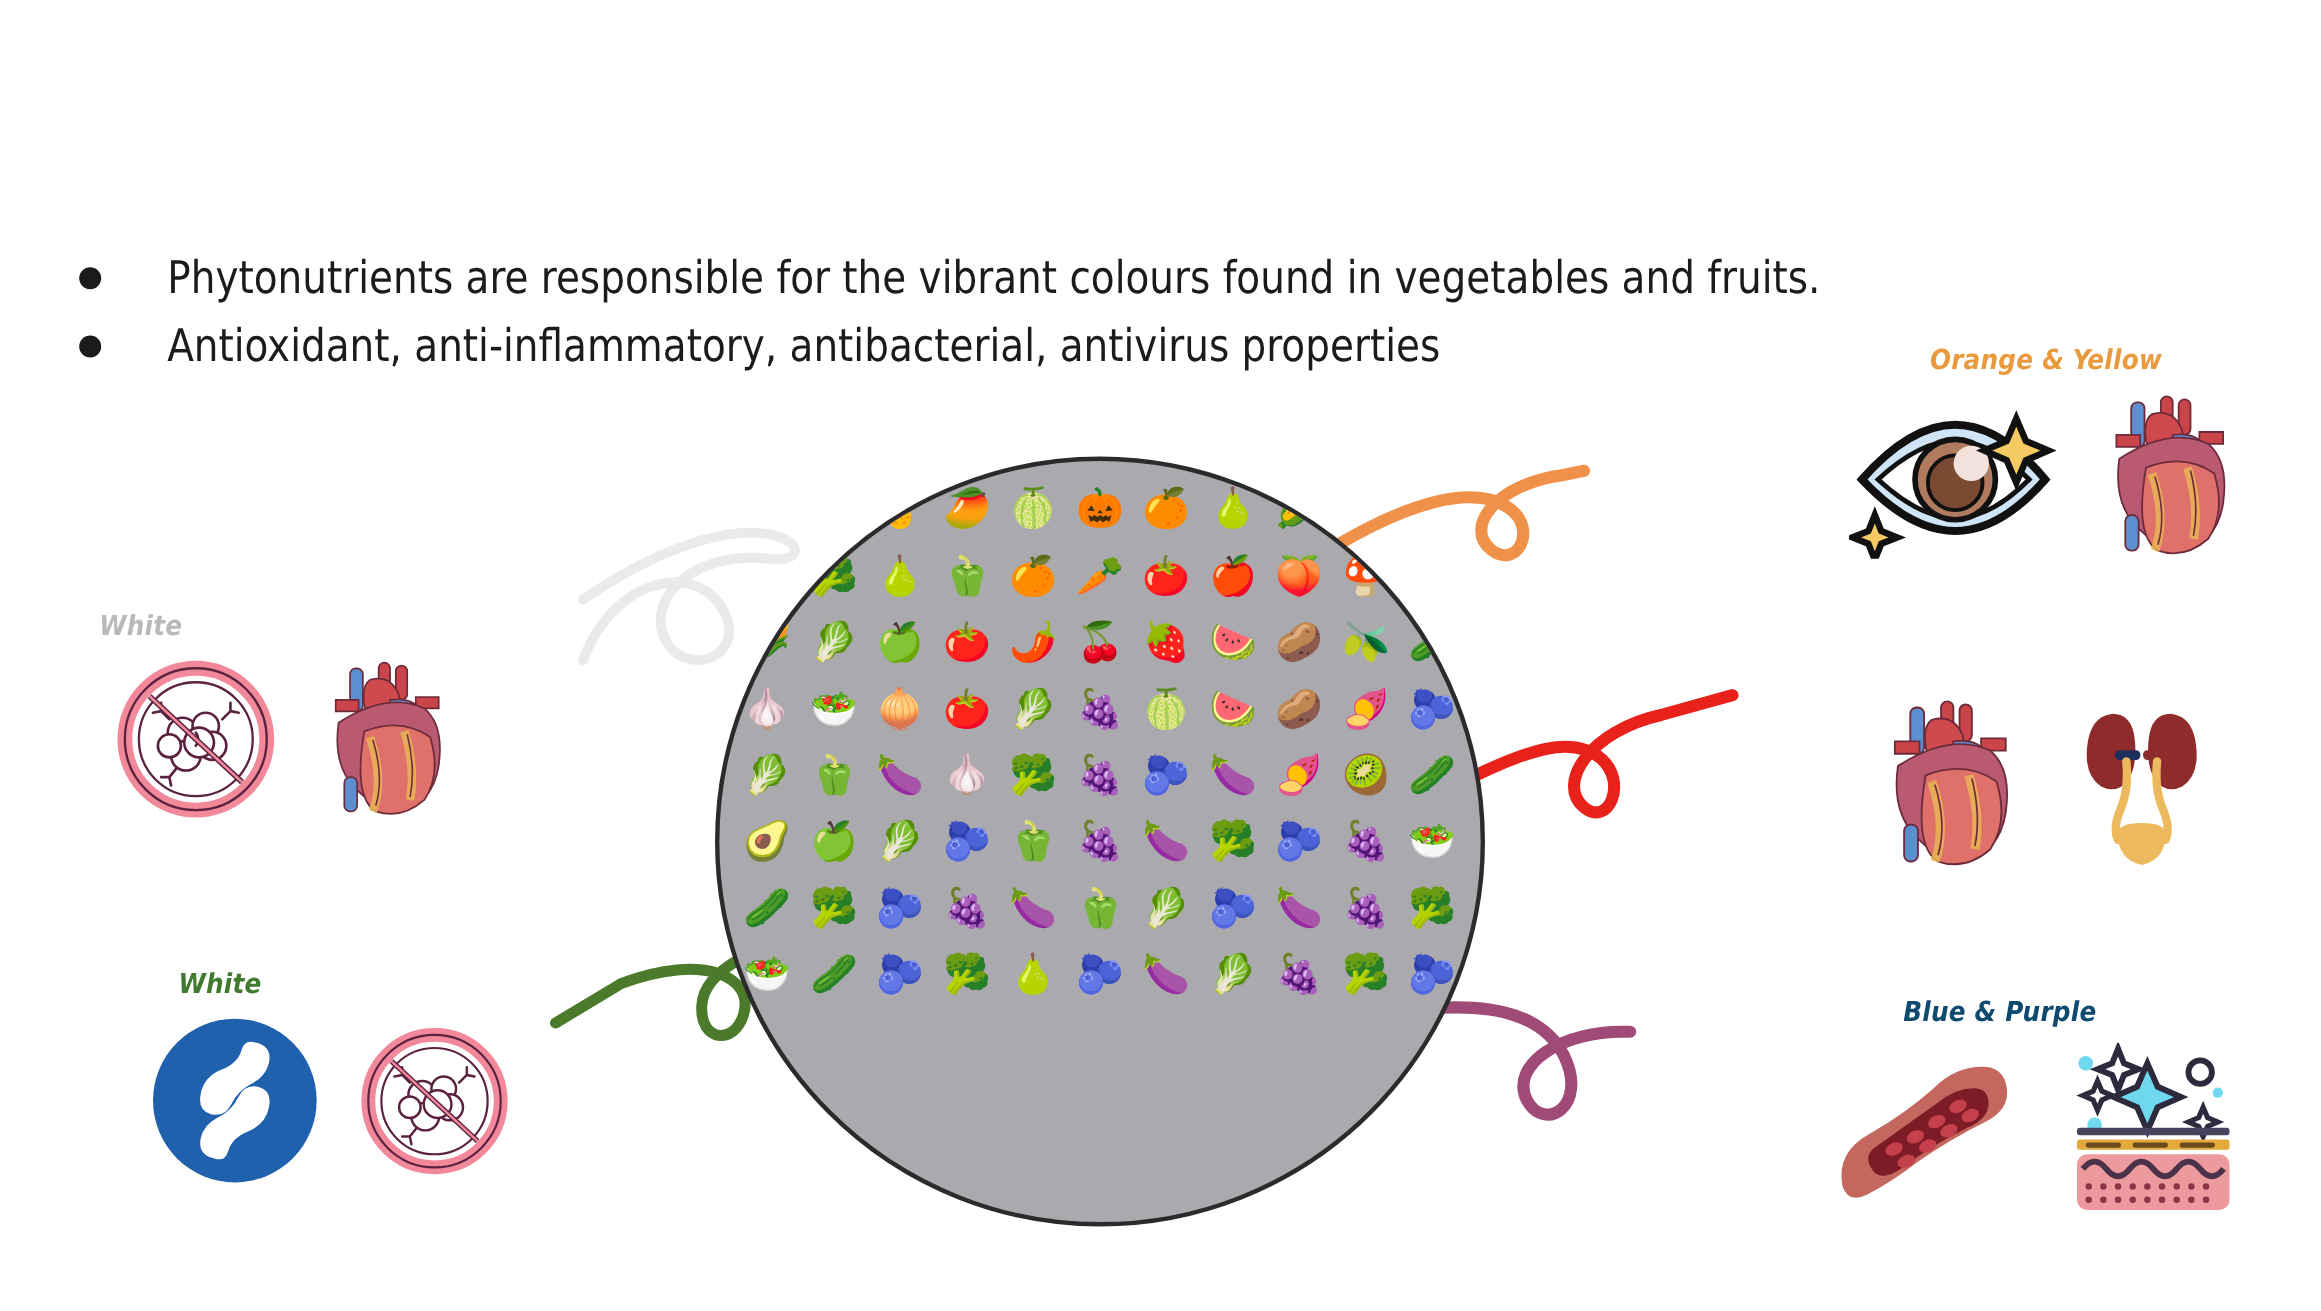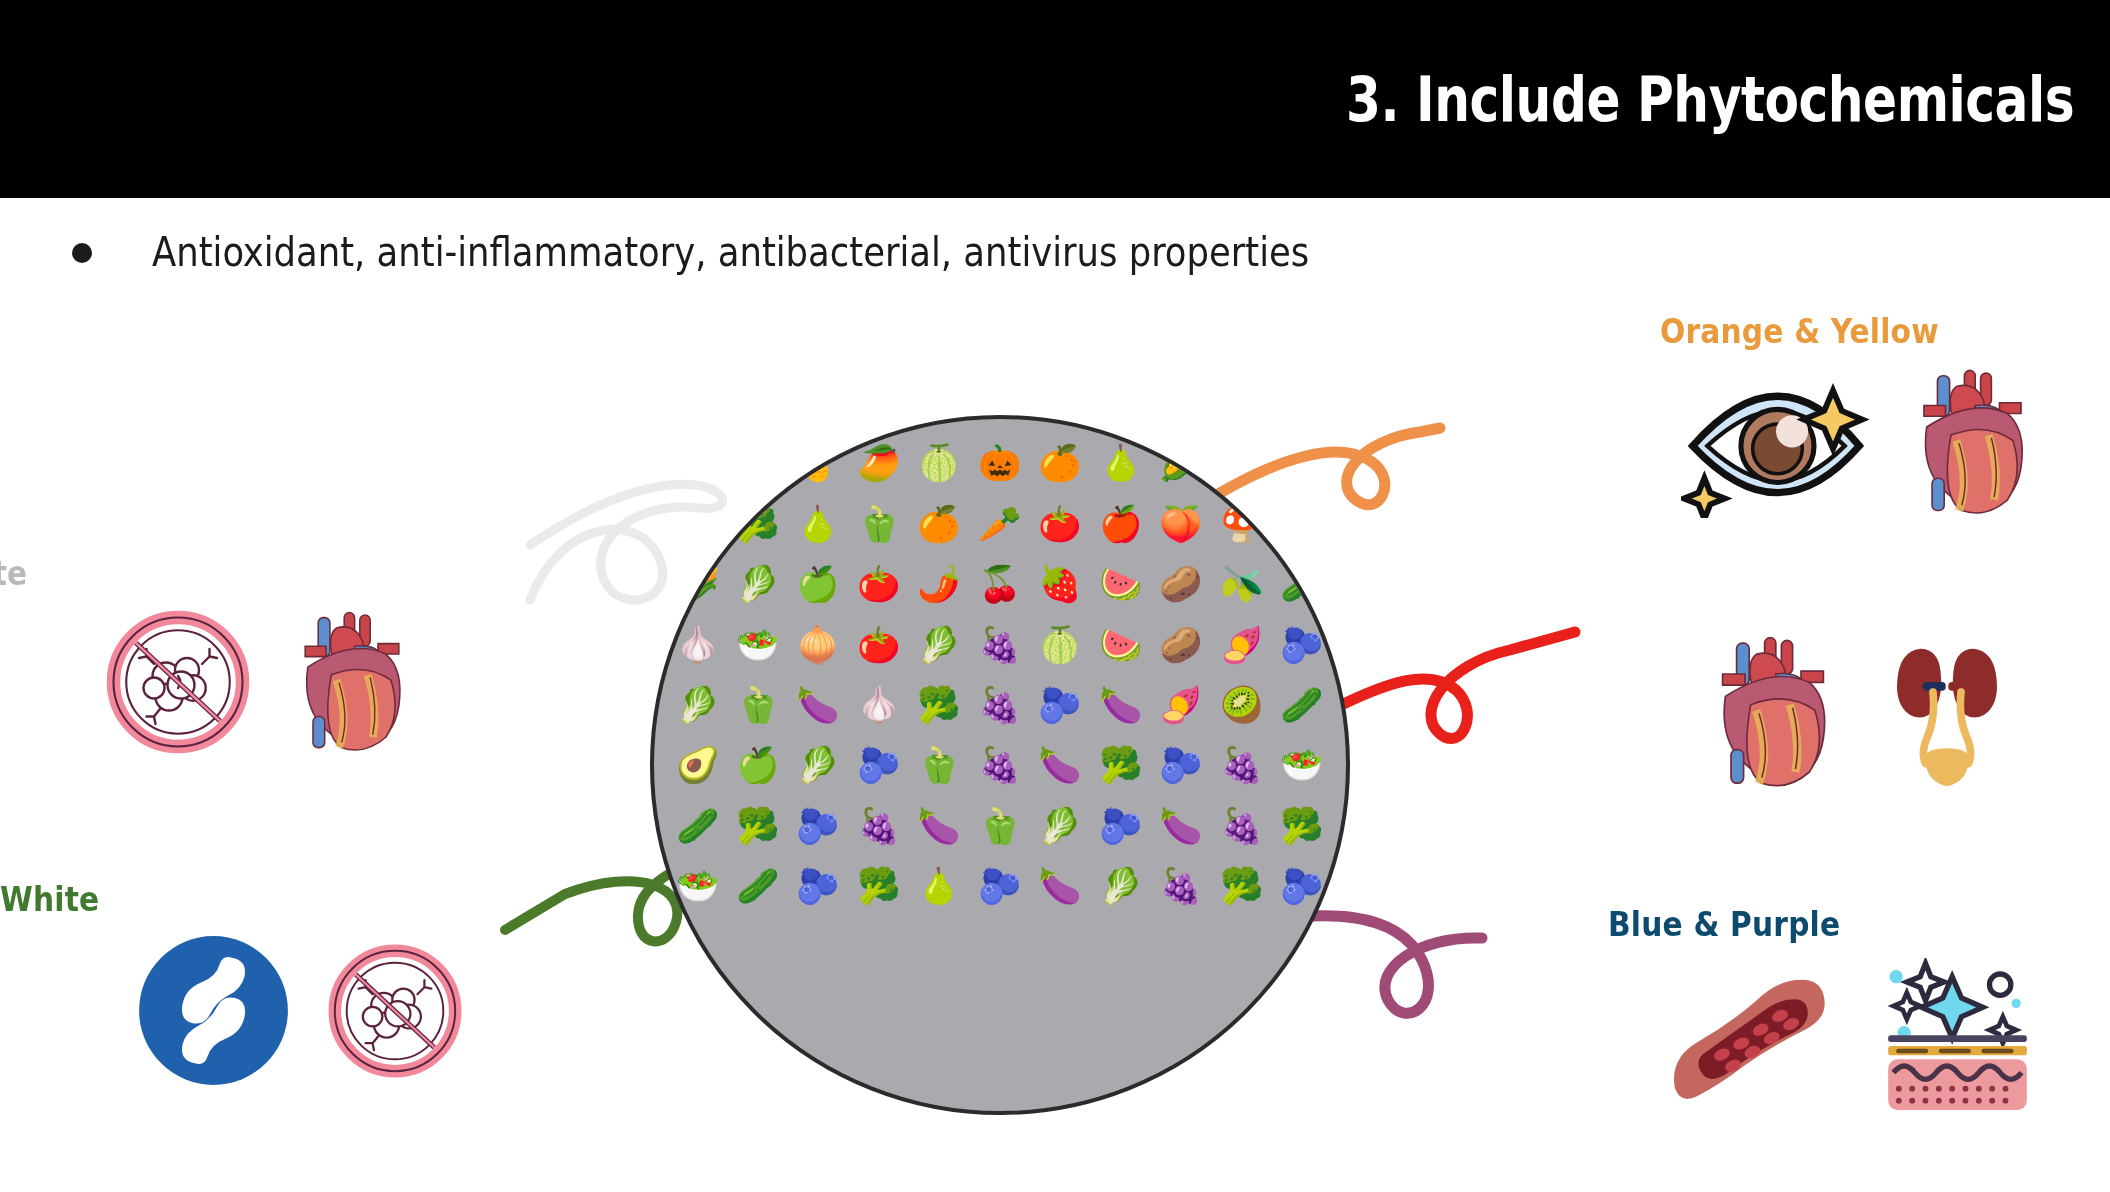--- a/index.html
+++ b/index.html
@@ -52,47 +52,49 @@
   }
   .pc{ font-size:35px; line-height:1; filter:saturate(1.15); user-select:none; }
 
   
   .connectors{ position:absolute; left:0; top:0; width:2110px; height:1192px; pointer-events:none; }
 
   
   .group{ position:absolute; }
   .group-label{
     font-family:"DejaVu Sans Condensed","Liberation Sans", sans-serif;
-    font-size:33px; font-weight:700; text-align:left; white-space:nowrap;
+    font-size:25px; font-weight:700; text-align:center; white-space:nowrap;
     letter-spacing:0.2px;
+    font-style:italic;
   }
   .group-icons{ display:flex; align-items:center; justify-content:center; gap:34px; margin-top:14px; }
   .icon-box{ position:relative; }
 
   .g-white{ left:60px;  top:554px;  width:400px; }
   .g-green{ left:100px; top:880px;  width:400px; }
   .g-orange{ left:1660px; top:312px; width:400px; }
   .g-red{   left:1660px; top:616px; width:400px; }
   .g-purple{left:1640px; top:905px; width:420px; }
 
   .g-white  .group-label{ transform:translateX(-132px); }
   .g-green  .group-label{ transform:translateX(-100px); }
   .g-red    .group-label{ transform:translateX(-22px); }
   .g-purple .group-label{ transform:translateX(-32px); }
 </style>
 </head>
 <body>
 
 <div id="slide">
 
-  <div class="header">
-    <div class="header-title">3. Include Phytochemicals</div>
-  </div>
 
   <div class="bullets">
+    <div class="bullet">
+      <span class="bullet-dot"></span>
+      <span class="bullet-text">Phytonutrients are responsible for the vibrant colours found in vegetables and fruits.</span>
+    </div>
     <div class="bullet">
       <span class="bullet-dot"></span>
       <span class="bullet-text">Antioxidant, anti-inflammatory, antibacterial, antivirus properties</span>
     </div>
   </div>
 
   <svg class="connectors" viewBox="0 0 2110 1192" xmlns="http://www.w3.org/2000/svg">
 
     <path d="M 530 600 C 560 520 640 510 660 560 C 676 600 620 616 604 580 C 588 544 630 500 700 508 C 760 515 700 430 530 545" fill="none" stroke="#eaeaea" stroke-width="9" stroke-linecap="round"></path>
 

